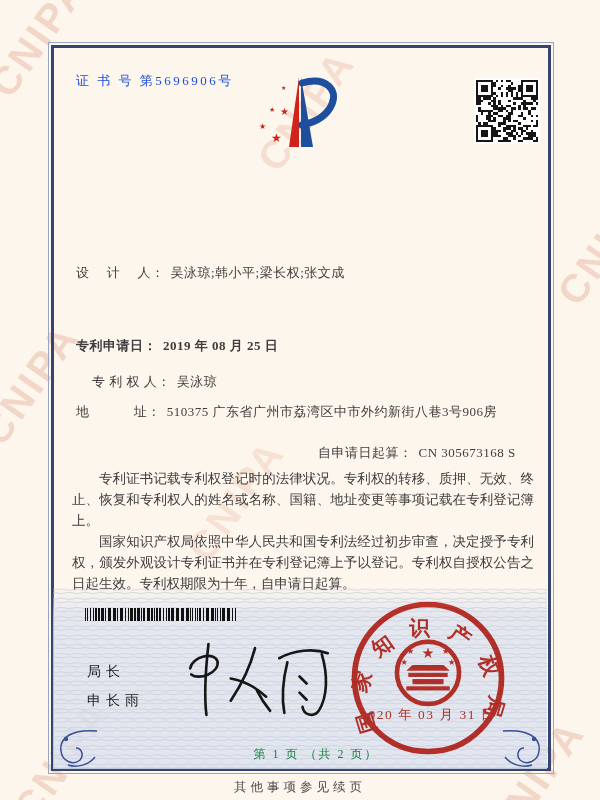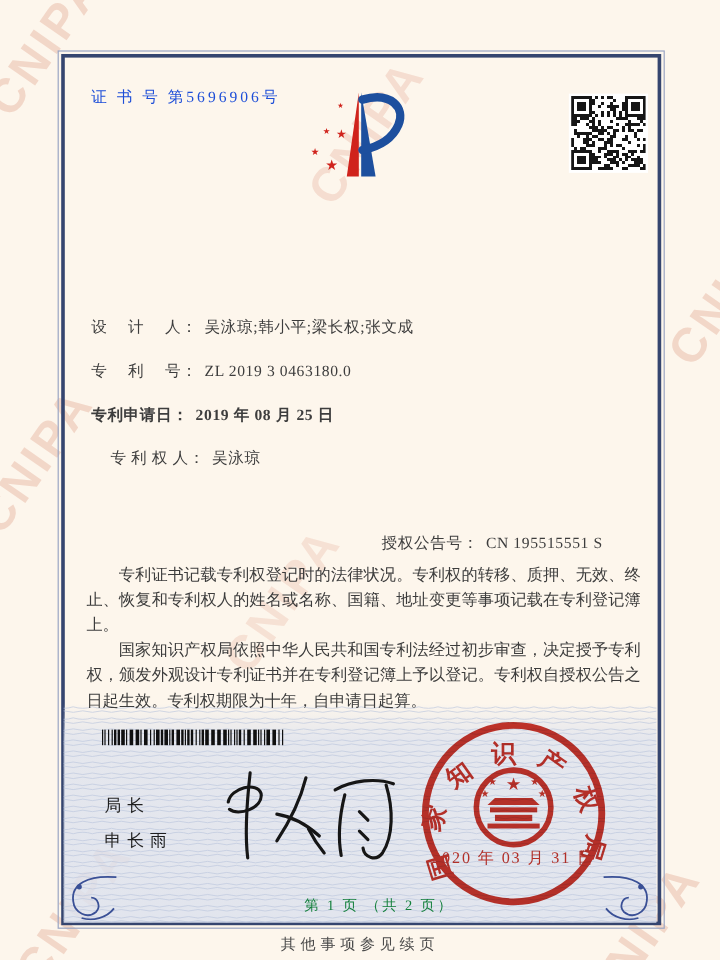--- a/index.html
+++ b/index.html
@@ -427,31 +427,31 @@
         <rect x="18" y="24" width="1" height="1"></rect>
         <rect x="23" y="24" width="1" height="1"></rect>
         <rect x="24" y="24" width="1" height="1"></rect>
       </svg>
   </div>
 
 
   <div class="row r2">
     <span class="lbl">设　 计　 人：</span><span class="val">吴泳琼;韩小平;梁长权;张文成</span>
   </div>
-  <div class="row r3">
-    <span class="lbl">专　 利　 号：</span><span class="val">ZL 2019 3 0463180.0</span>
-  </div>
   <div class="row r4">
     <span class="lbl">专利申请日：</span><span class="val">2019 年 08 月 25 日</span>
   </div>
   <div class="row r5">
     <span class="lbl">专 利 权 人：</span><span class="val">吴泳琼</span>
   </div>
+  <div class="row r6">
+    <span class="lbl">地　　　 址：</span><span class="val">510375 广东省广州市荔湾区中市外约新街八巷3号906房</span>
+  </div>
   <div class="row r7b">
-    <span class="lbl">授权公告号：</span><span class="val">CN 195515551 S</span>
+    <span class="lbl">自申请日起算：</span><span class="val">CN 305673168 S</span>
   </div>
 
   <div class="paras">
     <p>专利证书记载专利权登记时的法律状况。专利权的转移、质押、无效、终止、恢复和专利权人的姓名或名称、国籍、地址变更等事项记载在专利登记簿上。</p>
     <p>国家知识产权局依照中华人民共和国专利法经过初步审查，决定授予专利权，颁发外观设计专利证书并在专利登记簿上予以登记。专利权自授权公告之日起生效。专利权期限为十年，自申请日起算。</p>
   </div>
 
   <div id="barcode" class="barcode">
       <div style="width: 1px; margin-right: 1px;"></div>
       <div style="width: 1px; margin-right: 2px;"></div>

